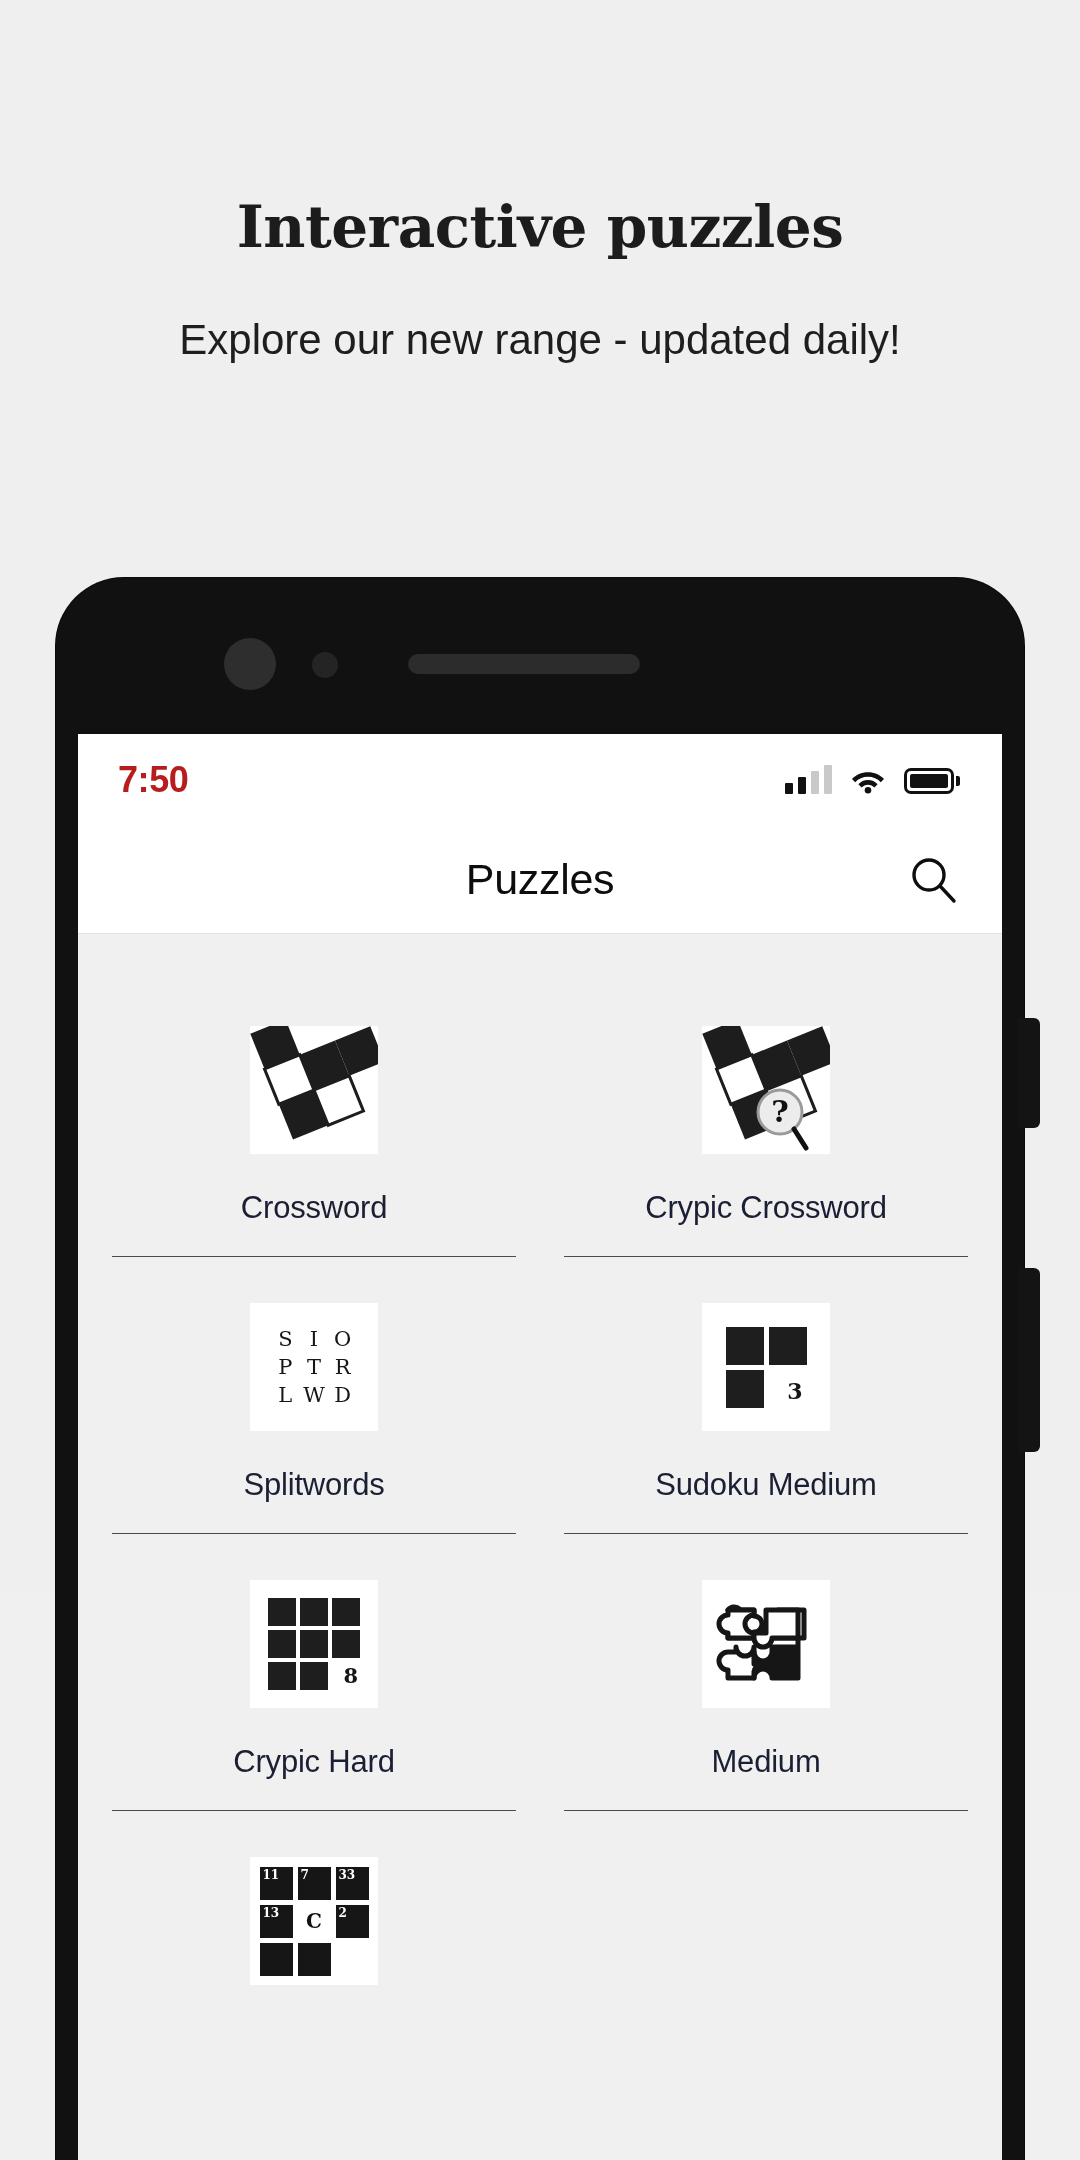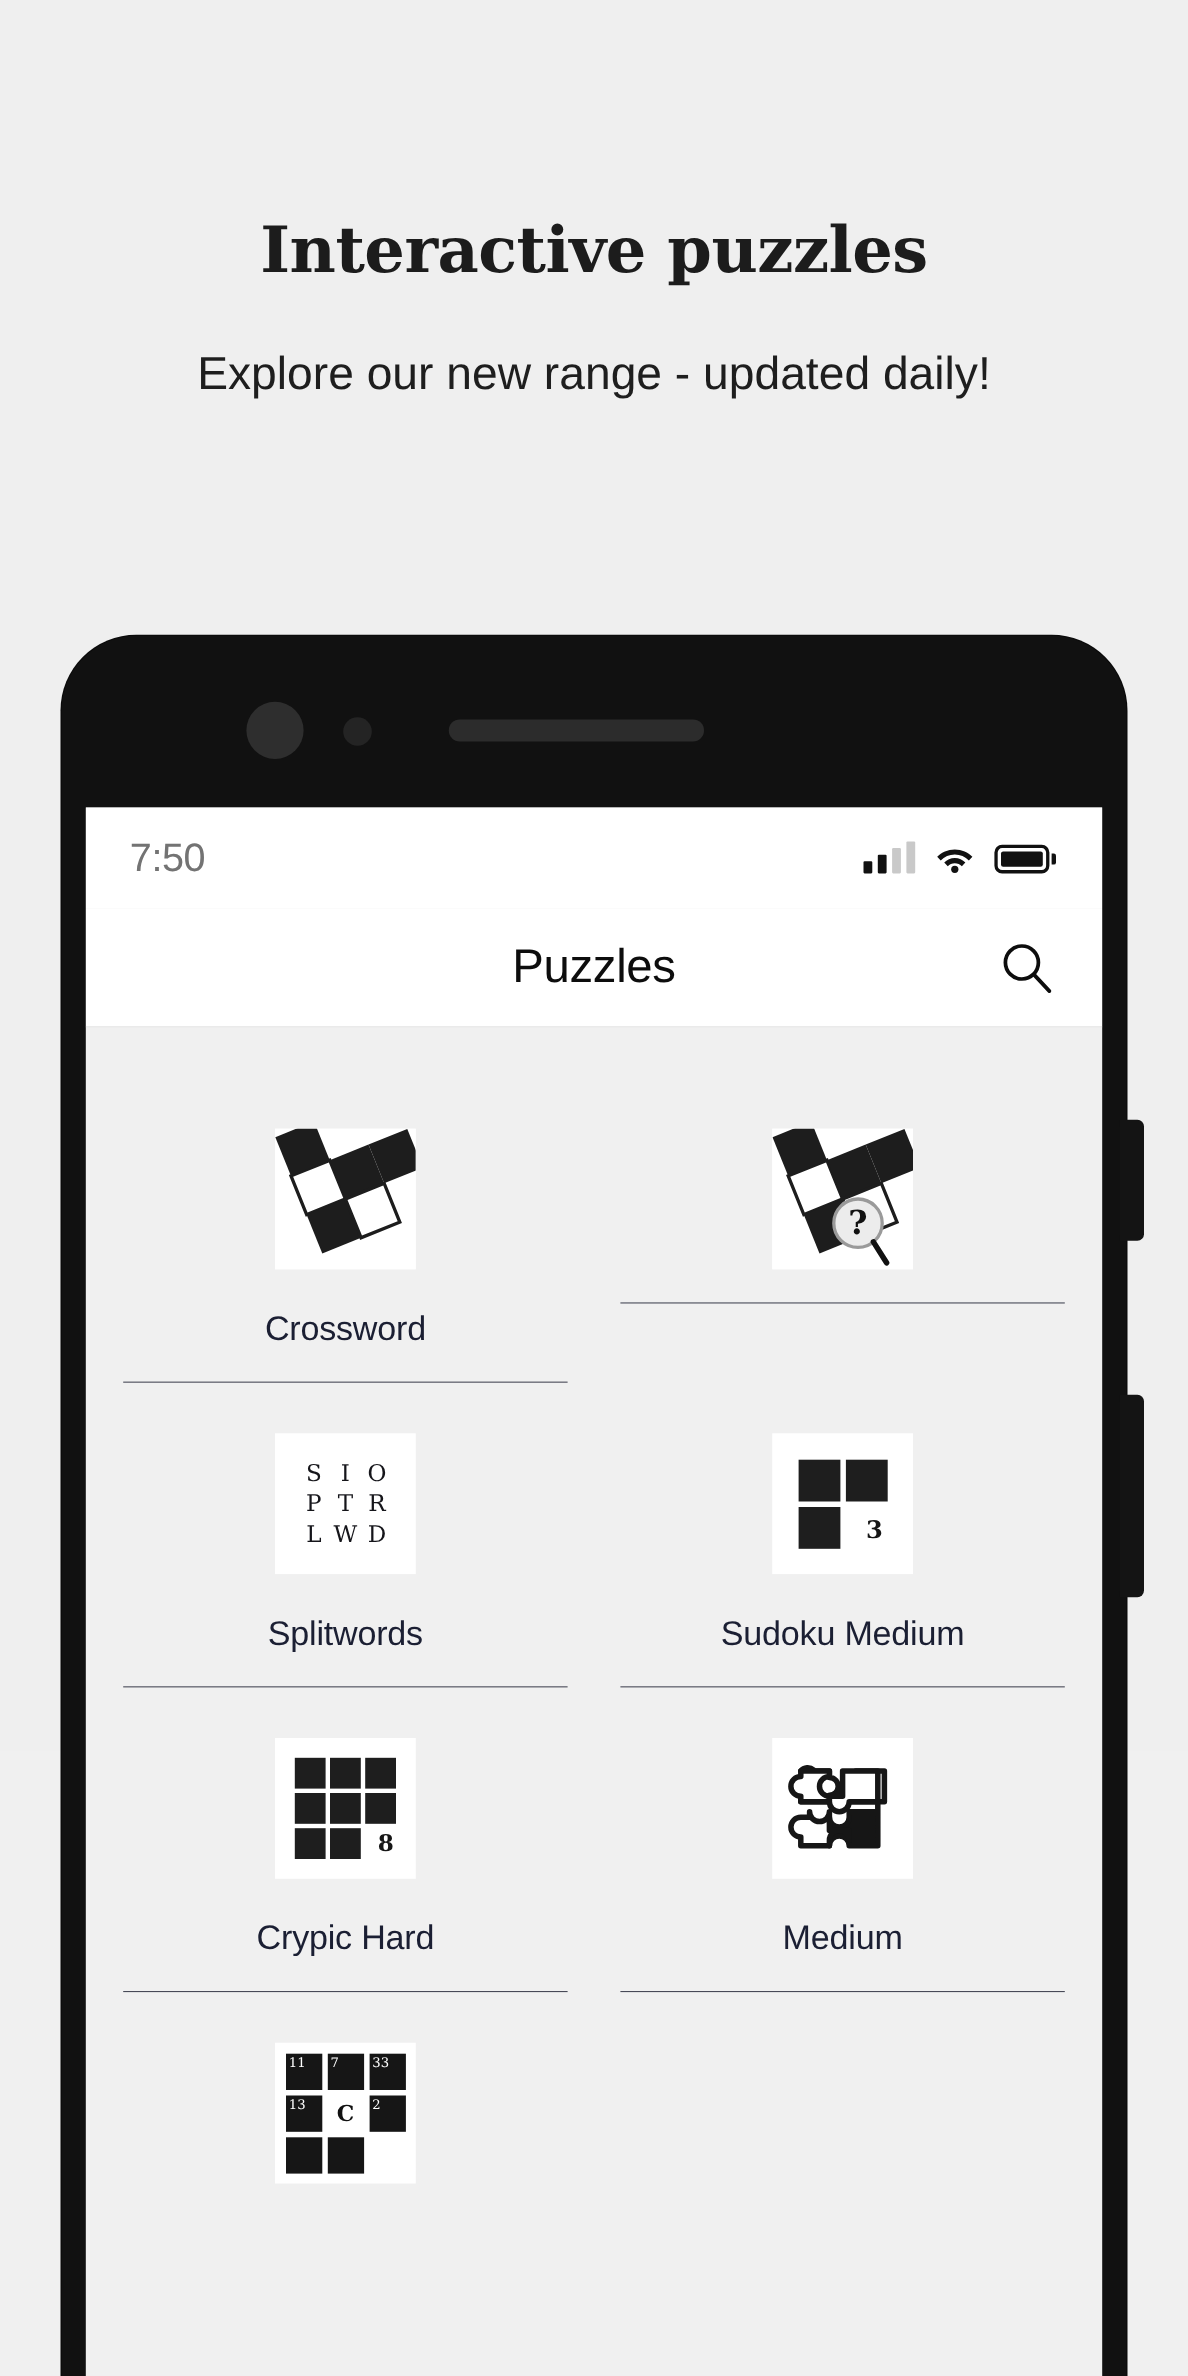--- a/index.html
+++ b/index.html
@@ -72,21 +72,21 @@
     overflow: hidden;
   }
 
   
   .statusbar {
     position: relative;
     height: 92px; background: #ffffff;
     display: flex; align-items: center; justify-content: space-between;
     padding: 0 42px 0 40px;
   }
-  .status-time { font-size: 36px; font-weight: 400; color: #737373; letter-spacing: -0.4px; }
+  .status-time { font-size: 36px; font-weight: 700; color: #b91c1c; letter-spacing: -0.4px; }
   .status-icons { display: flex; align-items: flex-end; gap: 19px; }
   .signal { display: flex; align-items: flex-end; gap: 5px; height: 28px; }
   .signal i { display: block; width: 8px; border-radius: 1px; background: #111; }
   .signal i:nth-child(1) { height: 11px; }
   .signal i:nth-child(2) { height: 17px; }
   .signal i:nth-child(3) { height: 23px; background: #c9c9c9; }
   .signal i:nth-child(4) { height: 29px; background: #c9c9c9; }
   .wifi { width: 34px; height: 26px; position: relative; }
   .battery { display: flex; align-items: center; }
   .battery-body {
@@ -147,21 +147,21 @@
   .sud3 { display: grid; grid-template-columns: repeat(3, 28px); grid-template-rows: repeat(3, 28px); gap: 4px; }
   .sud3 .cell { background: #1e1e1e; }
   .sud3 .cell.empty { background: transparent; }
 
   
   .cw-grid { display: grid; grid-template-columns: repeat(3, 33px); grid-template-rows: repeat(3, 33px); gap: 5px; }
   .cw-cell { background: #161616; position: relative; }
   .cw-cell.white { background: #ffffff; }
   .cw-n {
     position: absolute; top: 1px; left: 3px;
-    font-size: 12px; font-weight: 400; color: #ffffff;
+    font-size: 12px; font-weight: 700; color: #ffffff;
     font-family: "DejaVu Serif", "Liberation Serif", serif;
   }
   .cw-l {
     position: absolute; inset: 0; display: flex; align-items: center; justify-content: center;
     font-family: "DejaVu Serif", "Liberation Serif", serif;
     font-size: 20px; font-weight: 700; color: #111;
   }
 </style>
 </head>
 <body>
@@ -252,20 +252,21 @@
                   <rect x="26" y="-12" width="38" height="38" fill="#1d1d1d"></rect>
                   <rect x="102" y="26" width="38" height="38" fill="#1d1d1d"></rect>
                 </g>
                 <g>
                   <circle cx="78" cy="86" r="22" fill="#ececec" stroke="#9a9a9a" stroke-width="3"></circle>
                   <text x="78" y="96" font-family="DejaVu Serif, serif" font-size="30" font-weight="700" fill="#111" text-anchor="middle">?</text>
                   <line x1="92" y1="103" x2="104" y2="122" stroke="#111" stroke-width="5" stroke-linecap="round"></line>
                 </g>
               </svg>
             </div>
+            <div class="tile-label">Crypic Crossword</div>
             <div class="tile-rule"></div>
           </div>
 
           <div class="tile">
             <div class="tile-icon">
               <div class="splitgrid">
                 <span>S</span>
                 <span>I</span>
                 <span>O</span>
                 <span>P</span>

